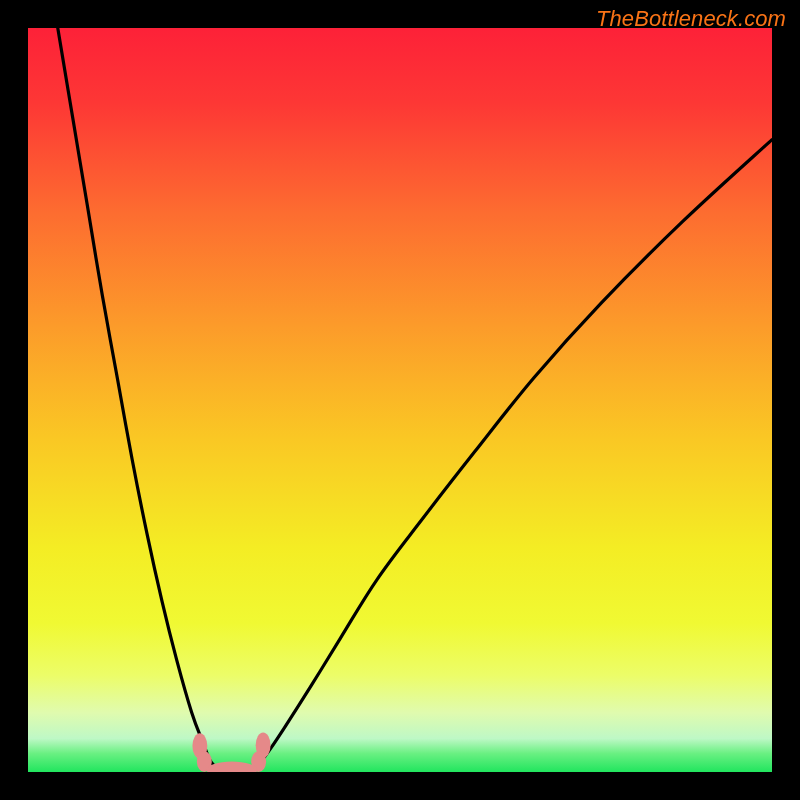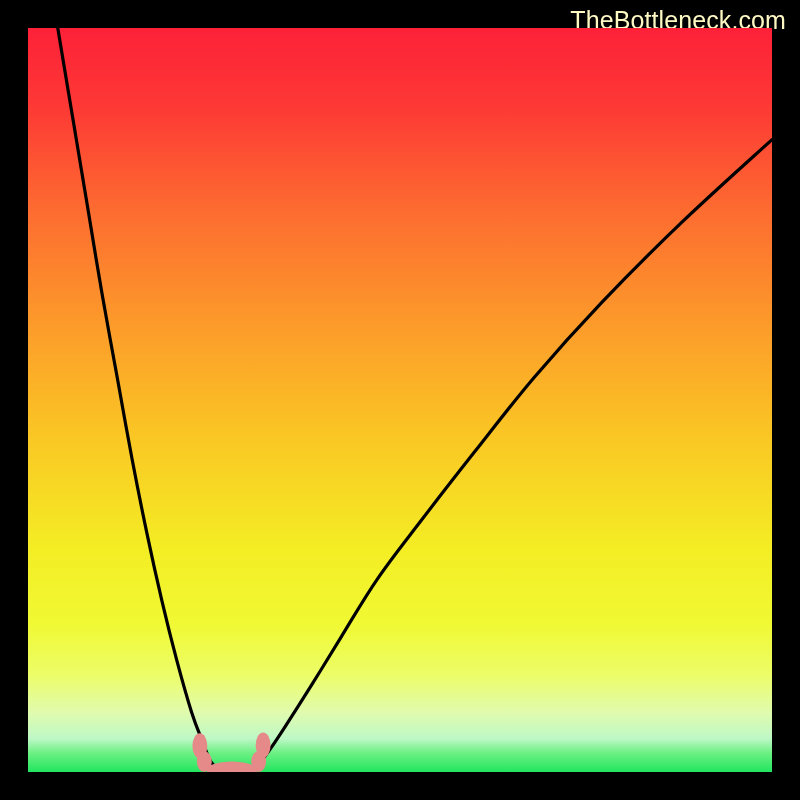--- a/index.html
+++ b/index.html
@@ -16,24 +16,25 @@
     left: 0;
     top: 0;
     width: 800px;
     height: 800px;
     background: #000;
   }
   .watermark {
     position: absolute;
     top: 6px;
     right: 14px;
-    color: #fef9c3;
-    font-size: 25px;
+    color: #f97316;
+    font-size: 22px;
     font-weight: 500;
     letter-spacing: 0.1px;
+    font-style: italic;
   }
   .plot {
     position: absolute;
     left: 28px;
     top: 28px;
     width: 744px;
     height: 744px;
     overflow: hidden;
   }
   svg { display: block; }

